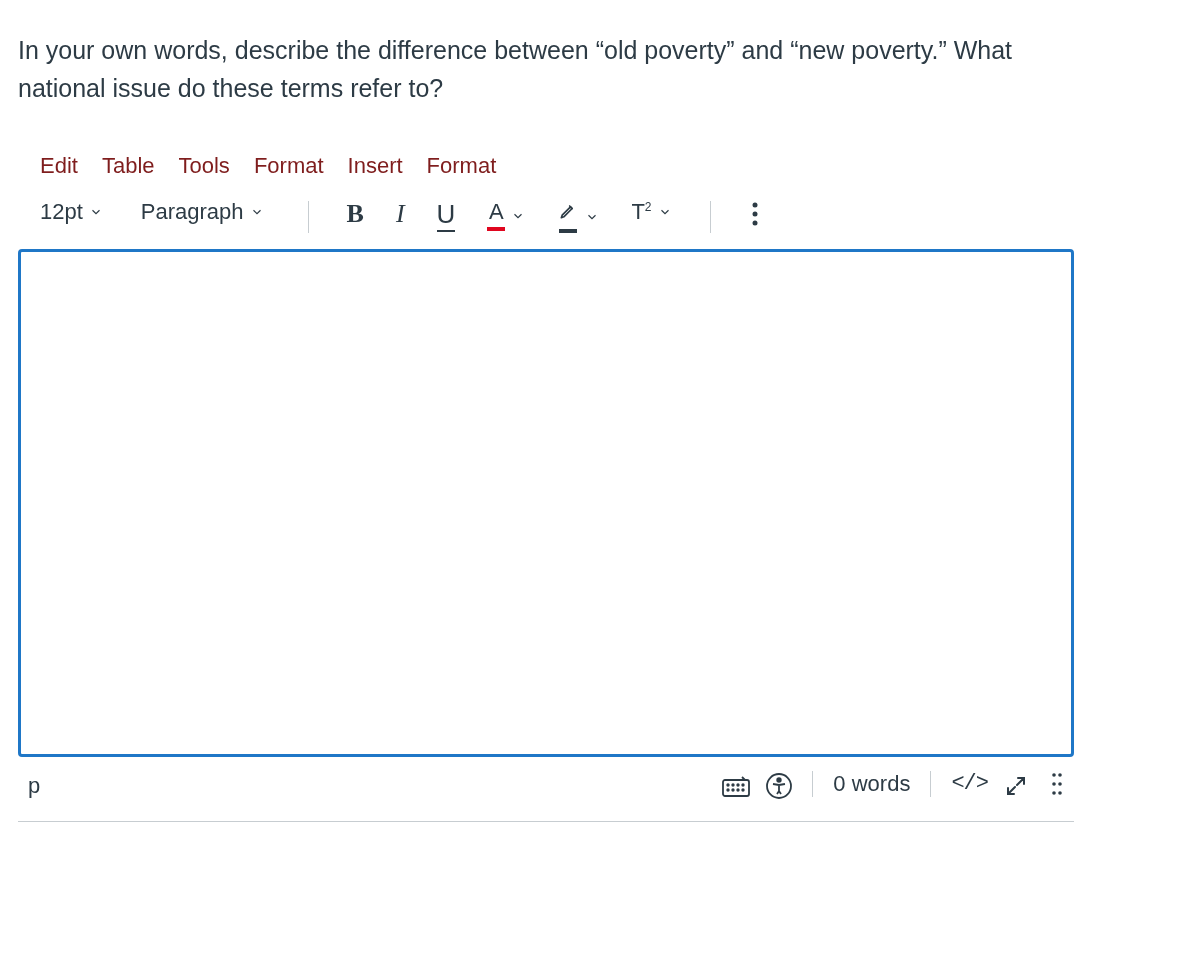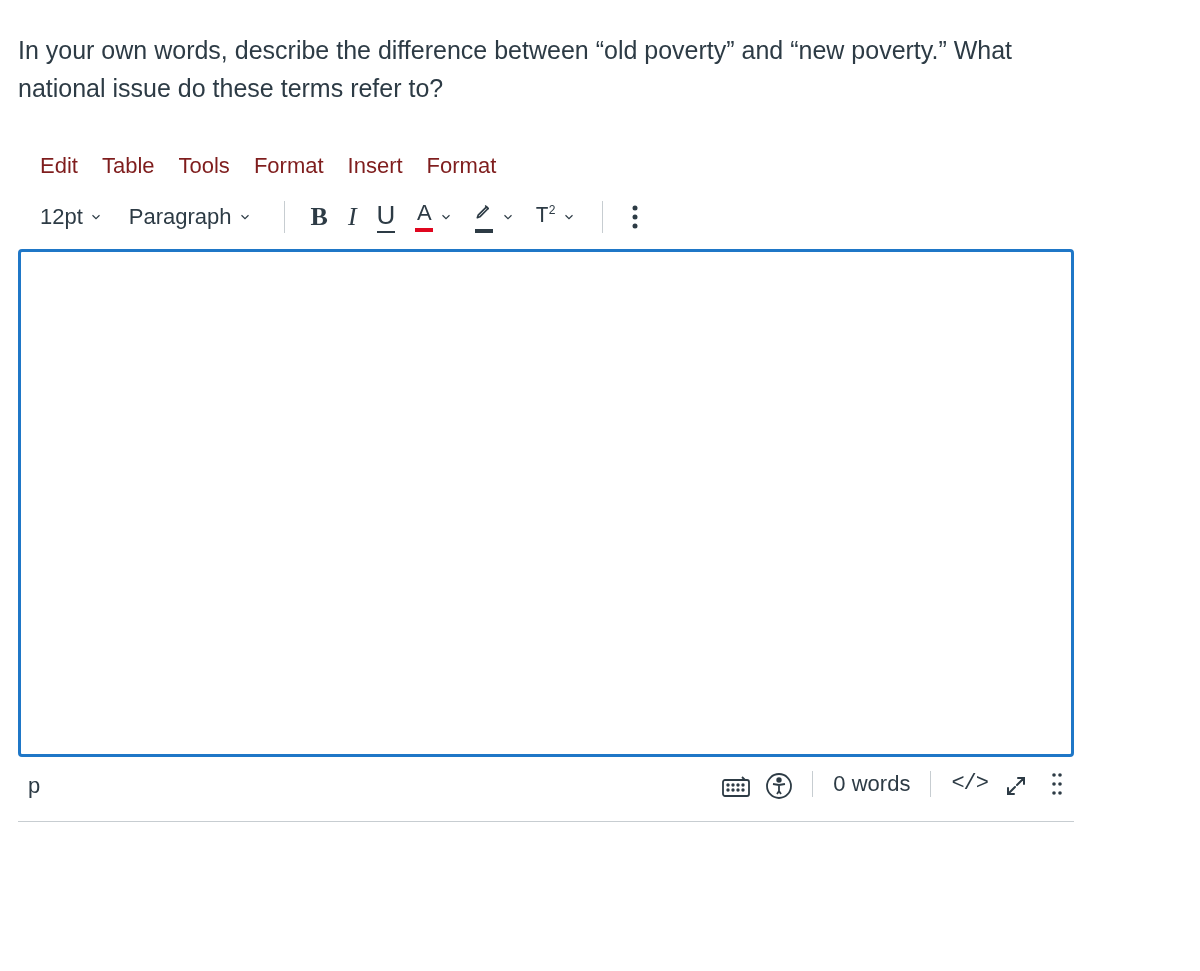--- a/index.html
+++ b/index.html
@@ -29,22 +29,22 @@
   .menubar {
     display: flex;
     gap: 24px;
     font-size: 22px;
     color: #7f1d1d;
     padding: 6px 0 16px 4px;
   }
   .menubar > div { cursor: default; }
   .toolbar {
     display: flex;
-    align-items: center;
-    gap: 4px;
+    align-items: flex-start;
+    gap: 16px;
     padding: 6px 0 16px 4px;
   }
   .t-item {
     display: inline-flex;
     align-items: center;
     justify-content: center;
     font-size: 22px;
     color: #2d3b45;
     padding: 0 8px;
     cursor: default;
@@ -79,21 +79,21 @@
     display: inline-flex;
     flex-direction: column;
     align-items: center;
     gap: 4px;
   }
   .color-swatch {
     width: 18px;
     height: 4px;
     background: #e0061f;
   }
-  .super-btn { font-size: 22px; font-family: Liberation Mono, monospace; }
+  .super-btn { font-size: 22px; font-family: Liberation Sans, sans-serif; }
   .super-btn .sup { font-size: 12px; vertical-align: super; }
   .kebab { padding: 0 10px; }
   .kebab svg { display: block; }
   .editor-area {
     border: 3px solid #1f77c7;
     border-radius: 4px;
     height: 508px;
     width: 100%;
     margin-left: -18px;
     margin-right: -18px;

